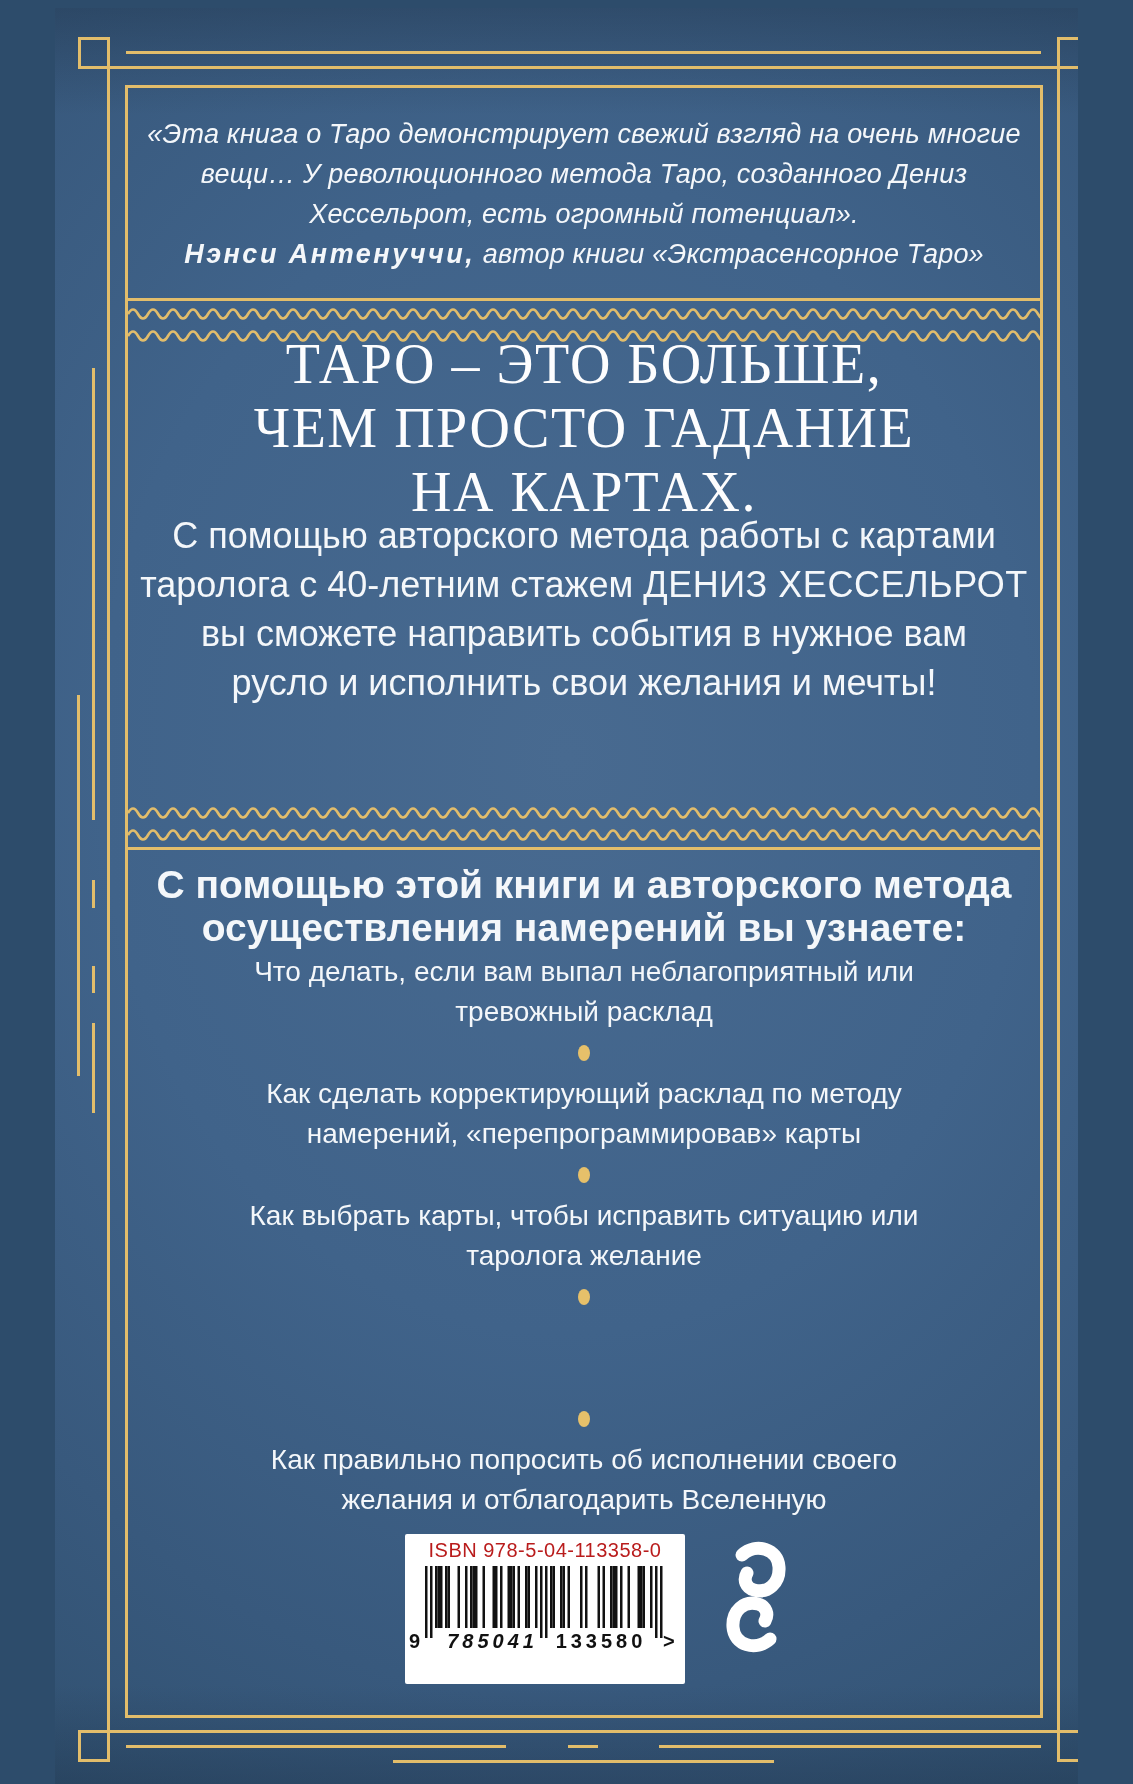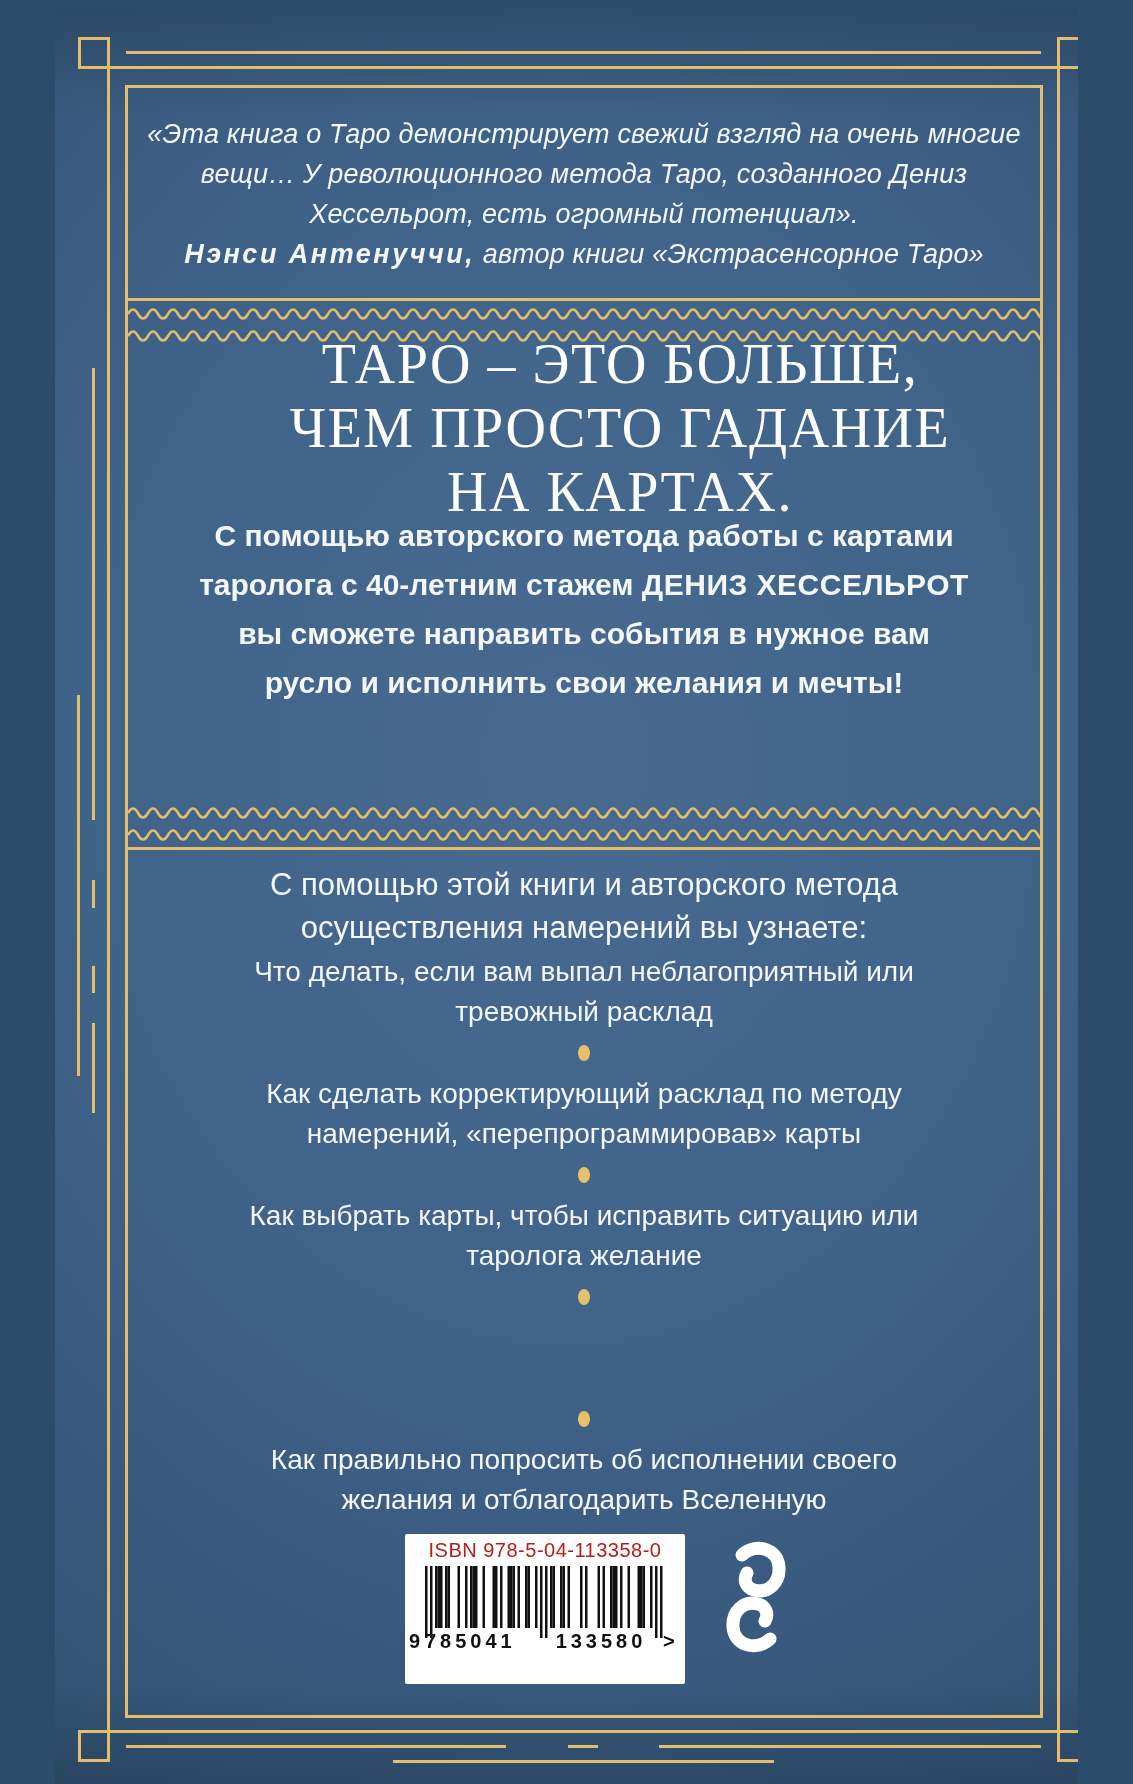--- a/index.html
+++ b/index.html
@@ -13,35 +13,35 @@
   .gold{background:#e2bd6b;}
   .hline,.vline{position:absolute;}
   .hline{height:3px;}
   .vline{width:3px;}
   .sq{position:absolute;width:32px;height:32px;border:3px solid #e2bd6b;box-sizing:border-box;background:transparent;}
   .inner-frame{position:absolute;left:70px;top:77px;width:918px;height:1633px;border:3px solid #e2bd6b;box-sizing:border-box;}
   .wave{position:absolute;left:72px;}
   .txt{position:absolute;left:70px;width:918px;text-align:center;color:#f4f7fa;}
   .quote{top:106px;font-style:italic;font-size:27px;line-height:40px;letter-spacing:.2px;}
   .quote .attr-name{font-weight:bold;letter-spacing:2.5px;}
-  .title{top:324px;font-family:"Liberation Serif", serif;font-size:56px;line-height:64px;letter-spacing:1.5px;color:#fdfdfe;padding-left:36px;}
-  .intro{top:503px;font-size:30px;line-height:49px;font-weight:bold;}
+  .title{top:324px;font-family:"Liberation Serif", serif;font-size:56px;line-height:64px;letter-spacing:1.5px;color:#fdfdfe;}
+  .intro{top:503px;font-size:36px;line-height:49px;font-weight:normal;}
   .intro .author-name{letter-spacing:.5px;}
-  .heading{top:855px;font-size:31px;line-height:43px;font-weight:normal;}
+  .heading{top:855px;font-size:39px;line-height:43px;font-weight:bold;}
   .benefits{top:944px;font-size:28px;line-height:40px;}
   .benefit{height:80px;}
   .bullet-row{height:42px;display:flex;align-items:center;justify-content:center;}
   .bullet{width:12px;height:16px;border-radius:50%;background:#e6c06a;}
   .barcode-box{position:absolute;left:350px;top:1526px;width:280px;height:150px;background:#ffffff;border-radius:2px;color:#111;}
   .isbn-label{position:absolute;top:5px;left:0;width:100%;text-align:center;font-size:20px;letter-spacing:.5px;color:#b91c1c;}
   .bars{position:absolute;left:0;top:30px;}
   .digits{position:absolute;top:96px;left:0;width:100%;height:24px;font-size:20px;font-weight:bold;color:#111;}
   .digits span{position:absolute;top:0;}
   .d1{left:4px;}
-  .g1{left:20px;width:105px;text-align:left;letter-spacing:4px;}
+  .g1{left:28px;width:105px;text-align:right;letter-spacing:4px;font-style:italic;}
   .g2{left:142px;width:108px;text-align:center;letter-spacing:4px;}
   .arrow{left:258px;}
   .logo{position:absolute;left:668px;top:1532px;}
 </style>
 </head>
 <body>
 
 <div id="cover">
 
   <div class="inner-frame"></div>

